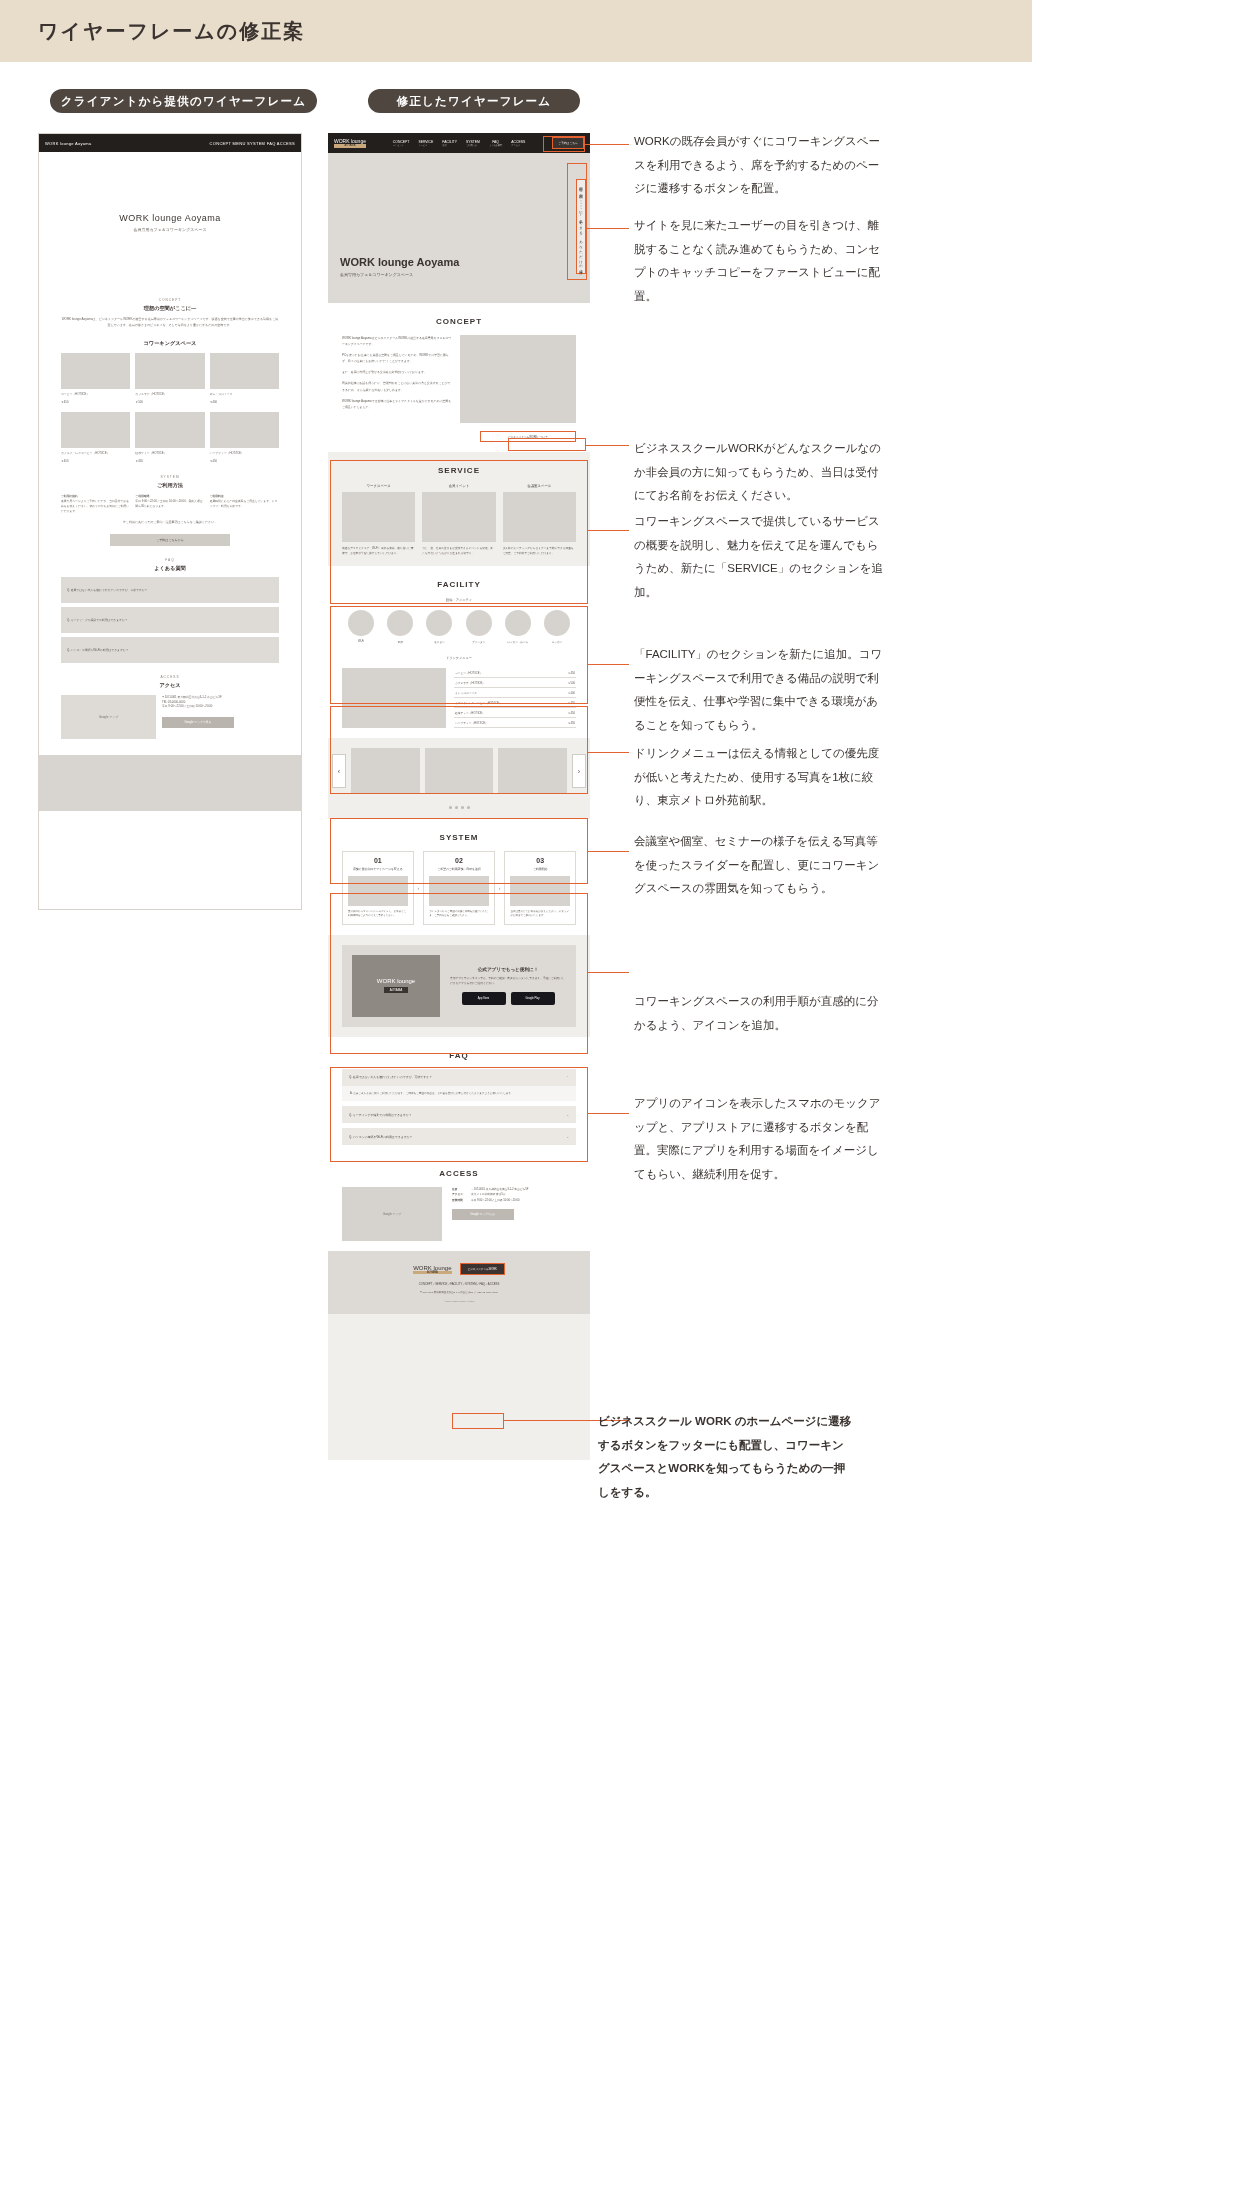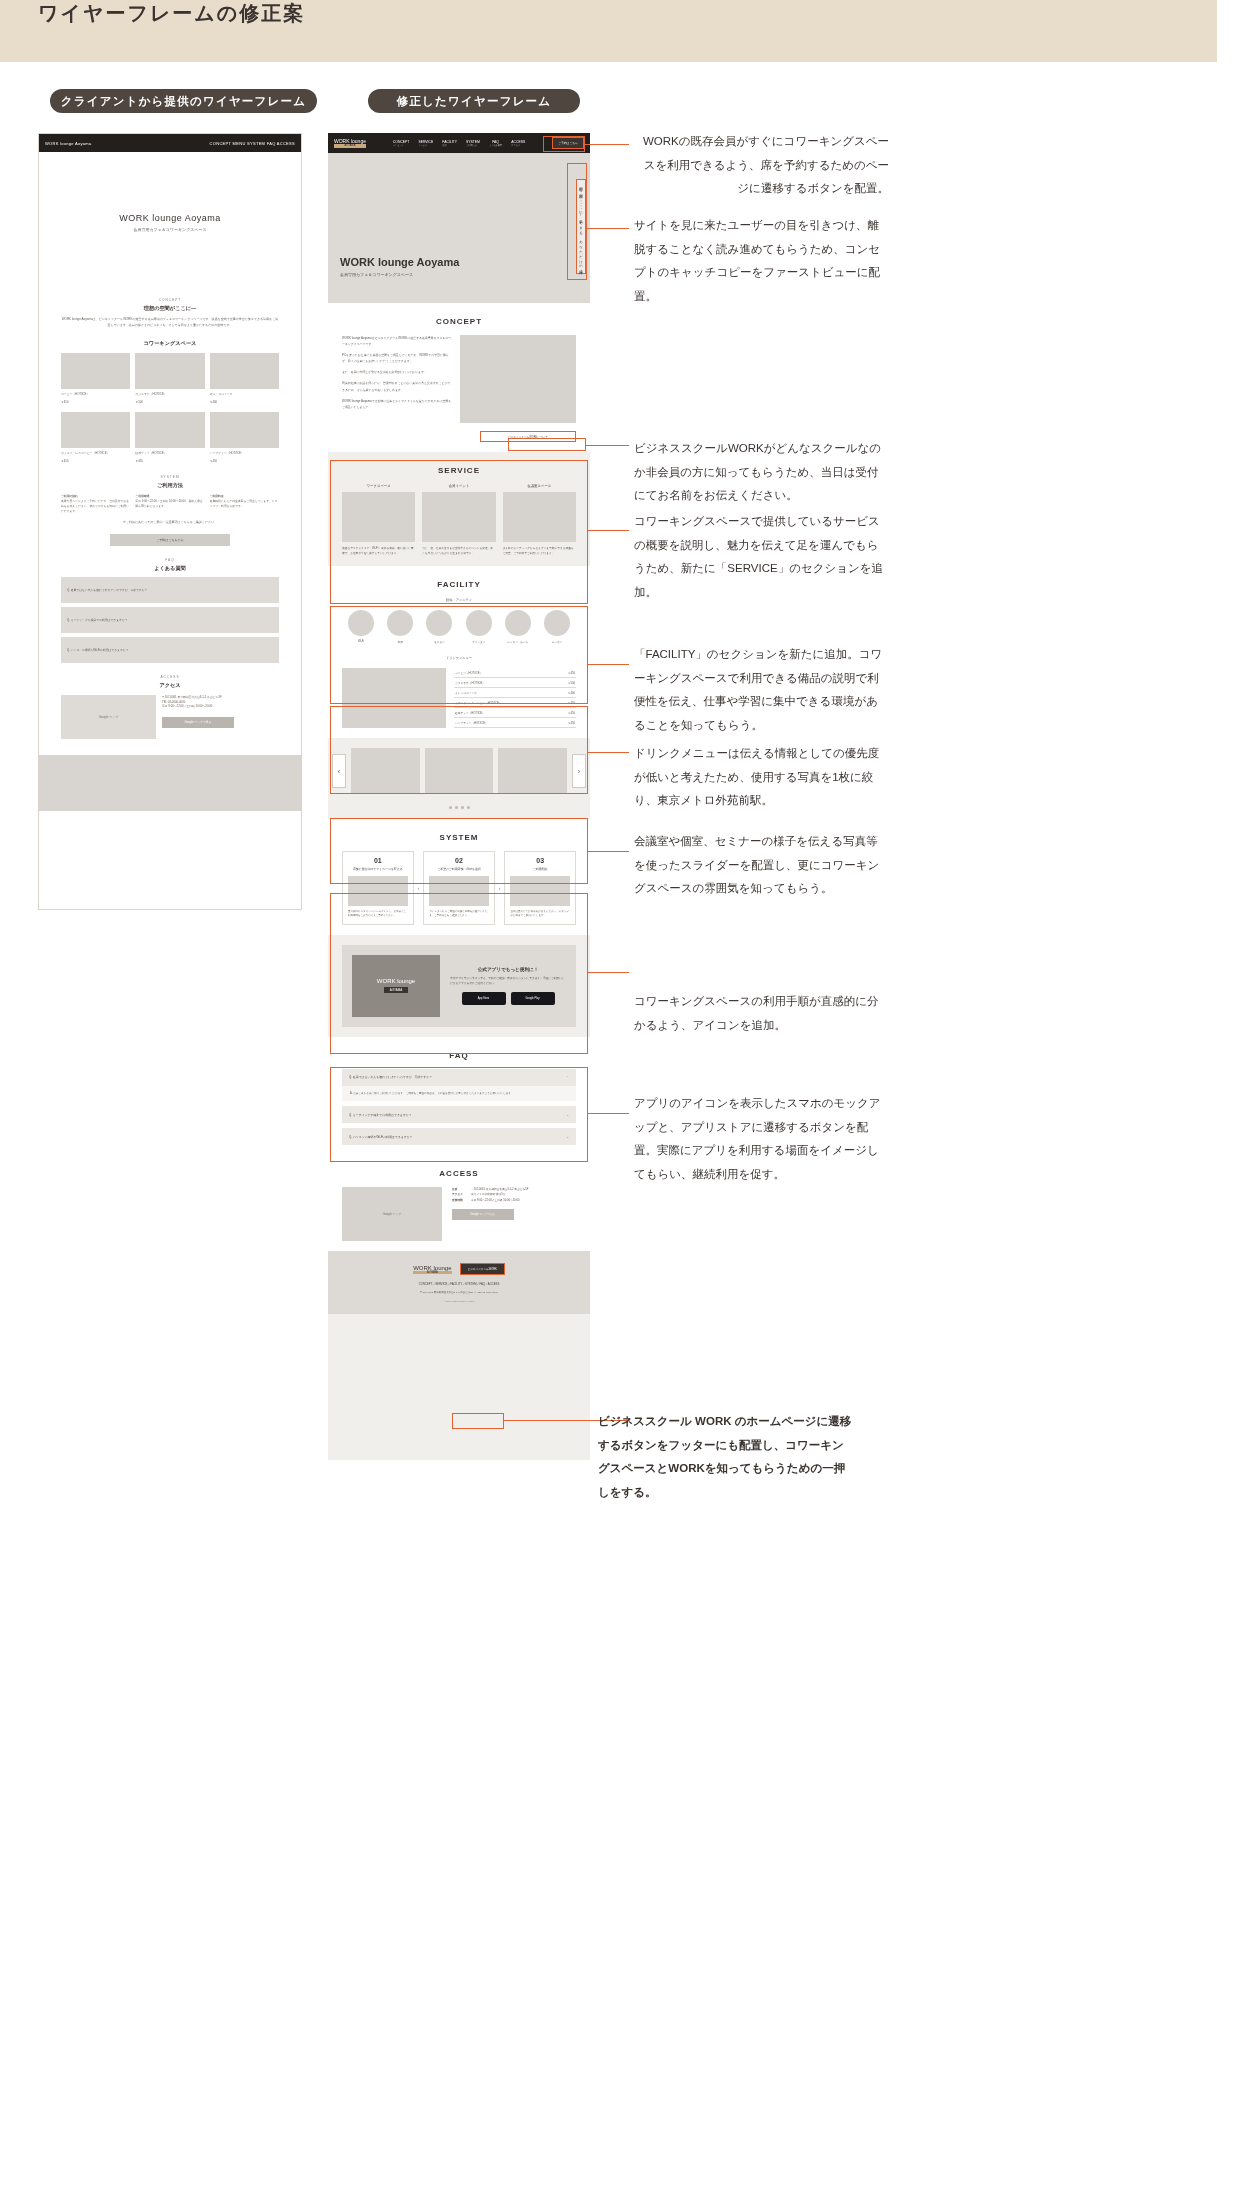--- a/index.html
+++ b/index.html
@@ -7,23 +7,23 @@
   body {
     width:1250px; height:2187px;
     background:#ffffff;
     font-family:"Liberation Sans", sans-serif;
     color:#3a3330;
     position:relative;
     overflow:hidden;
   }
   
   .page-header {
-    width:1217px; height:62px;
+    width:1032px; height:62px;
     background:#e8dccb;
-    display:flex; align-items:flex-start;
+    display:flex; align-items:center;
     padding-left:38px;
   }
   .page-header .title {
     font-size:20px; font-weight:bold; letter-spacing:2px; color:#3a3330;
   }
   
   .label-pill {
     position:absolute;
     background:#4e463f; color:#ffffff;
     font-size:11.5px; font-weight:bold; letter-spacing:1.2px;
@@ -566,21 +566,21 @@
 <div class="leader" style="left:587px; top:228px;  width:42px;"></div>
 <div class="leader" style="left:586px; top:445px;  width:43px;"></div>
 <div class="leader" style="left:588px; top:530px;  width:41px;"></div>
 <div class="leader" style="left:588px; top:664px;  width:41px;"></div>
 <div class="leader" style="left:588px; top:752px;  width:41px;"></div>
 <div class="leader" style="left:588px; top:851px;  width:41px;"></div>
 <div class="leader" style="left:588px; top:972px;  width:41px;"></div>
 <div class="leader" style="left:588px; top:1113px; width:41px;"></div>
 <div class="leader" style="left:504px; top:1420px; width:125px;"></div>
 
-<div class="note" style="left:634px; top:130px;text-align:right;">WORKの既存会員がすぐにコワーキングスペースを利用できるよう、席を予約するためのページに遷移するボタンを配置。</div>
+<div class="note" style="left:634px; top:130px;">WORKの既存会員がすぐにコワーキングスペースを利用できるよう、席を予約するためのページに遷移するボタンを配置。</div>
 <div class="note" style="left:634px; top:214px;">サイトを見に来たユーザーの目を引きつけ、離脱することなく読み進めてもらうため、コンセプトのキャッチコピーをファーストビューに配置。</div>
 <div class="note" style="left:634px; top:437px;">ビジネススクールWORKがどんなスクールなのか非会員の方に知ってもらうため、当日は受付にてお名前をお伝えください。</div>
 <div class="note" style="left:634px; top:510px;">コワーキングスペースで提供しているサービスの概要を説明し、魅力を伝えて足を運んでもらうため、新たに「SERVICE」のセクションを追加。</div>
 <div class="note" style="left:634px; top:643px;">「FACILITY」のセクションを新たに追加。コワーキングスペースで利用できる備品の説明で利便性を伝え、仕事や学習に集中できる環境があることを知ってもらう。</div>
 <div class="note" style="left:634px; top:742px;">ドリンクメニューは伝える情報としての優先度が低いと考えたため、使用する写真を1枚に絞り、東京メトロ外苑前駅。</div>
 <div class="note" style="left:634px; top:830px;">会議室や個室、セミナーの様子を伝える写真等を使ったスライダーを配置し、更にコワーキングスペースの雰囲気を知ってもらう。</div>
 <div class="note" style="left:634px; top:962px;margin-top:28px;">コワーキングスペースの利用手順が直感的に分かるよう、アイコンを追加。</div>
 <div class="note" style="left:634px; top:1092px;">アプリのアイコンを表示したスマホのモックアップと、アプリストアに遷移するボタンを配置。実際にアプリを利用する場面をイメージしてもらい、継続利用を促す。</div>
 <div class="note" style="left:598px; top:1410px;font-weight:bold;">ビジネススクール WORK のホームページに遷移するボタンをフッターにも配置し、コワーキングスペースとWORKを知ってもらうための一押しをする。</div>
 

